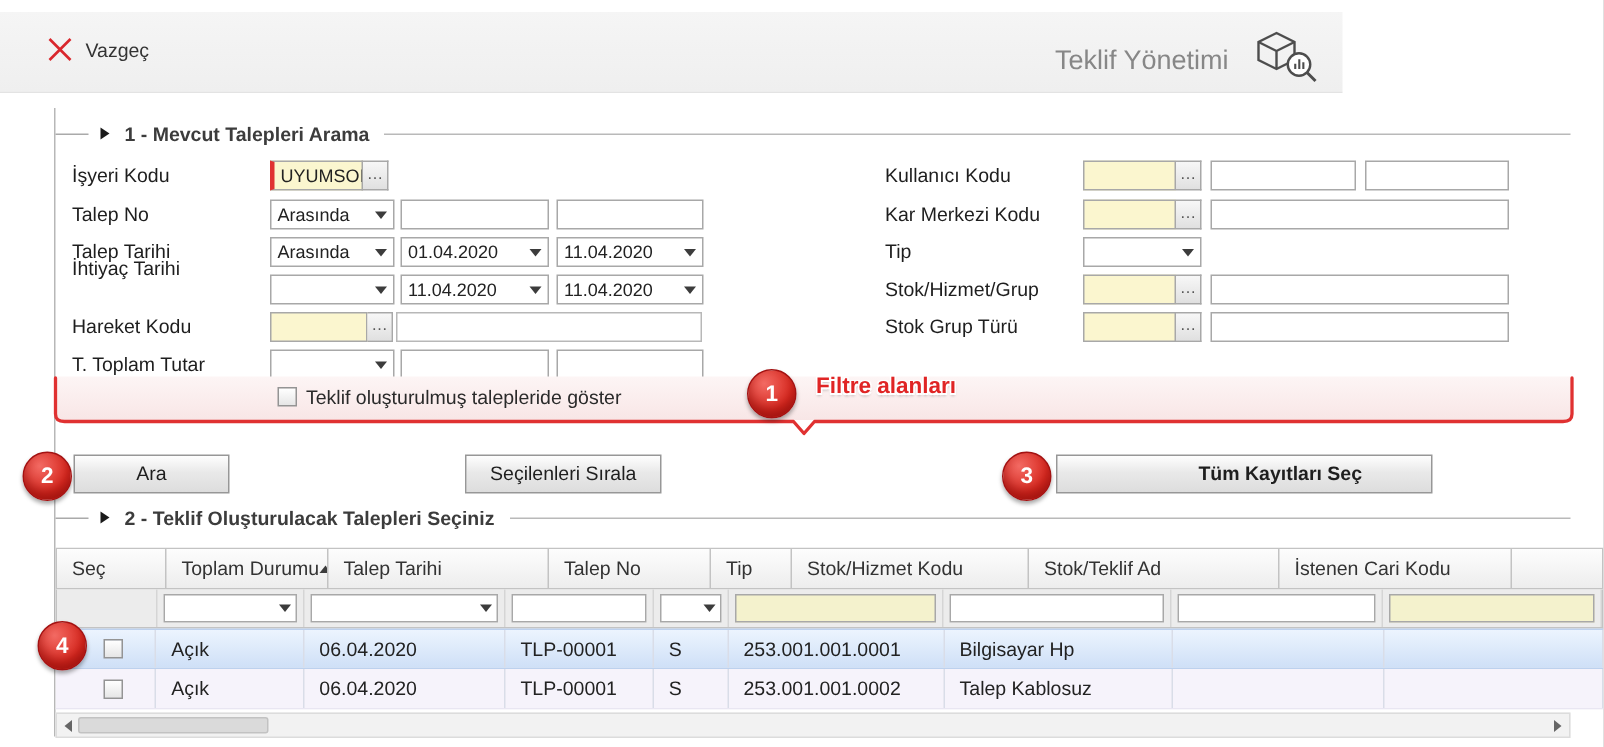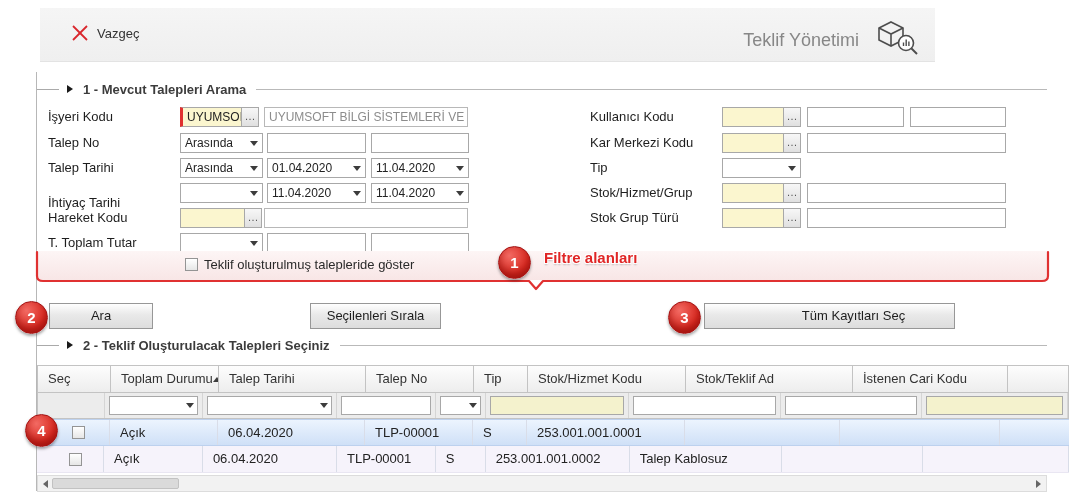--- a/index.html
+++ b/index.html
@@ -1,21 +1,21 @@
 <!DOCTYPE html>
 <html><head>
 <meta charset="utf-8">
 <style>
   * { margin:0; padding:0; box-sizing:border-box; }
   body { background:#888; font-family:"Liberation Sans","DejaVu Sans",sans-serif; }
   .screen { position:relative; width:1069px; height:498px; background:#fff; overflow:hidden; margin:0 auto; }
 
   
   .toolbar { position:absolute; left:0; top:8px; width:895px; height:54px;
-             background:linear-gradient(#f5f5f5,#efefef); border-bottom:1px solid #e3e3e3;margin-left:40px; }
+             background:linear-gradient(#f5f5f5,#efefef); border-bottom:1px solid #e3e3e3; }
   .cancel { position:absolute; left:30px; top:15px; display:flex; align-items:center; gap:7px; cursor:pointer; }
   .cancel-label { font-size:13px; color:#333; }
   .app-title { position:absolute; right:76px; top:22px; font-size:18px; color:#878787; }
   .module-icon { position:absolute; right:14px; top:12px; }
 
   
   .sect { position:absolute; left:37px; width:1010px; height:16px; display:flex; align-items:center; }
   .sect .dash { width:22px; height:1px; background:#aaa; margin-right:8px; }
   .sect .tri { width:0; height:0; border-top:4px solid transparent; border-bottom:4px solid transparent;
                border-left:6px solid #1a1a1a; margin-right:10px; }
@@ -50,21 +50,21 @@
   .badge { position:absolute; width:33px; height:33px; border-radius:50%;
            background:radial-gradient(circle at 34% 28%, #f26a63, #d92a21 62%, #c01d17);
            border:1px solid #a31212; color:#fff; font-size:15px; font-weight:bold;
            display:flex; align-items:center; justify-content:center;
            box-shadow:0 2px 3px rgba(0,0,0,.35), inset 0 -5px 7px rgba(110,0,0,.45); z-index:5; }
 
   
   .btn { position:absolute; height:26px; background:linear-gradient(#fefefe,#e9e9e9 45%,#dddddd);
          border:1px solid #979797; font-size:13px; color:#1e1e1e; text-align:center; line-height:24px;
          cursor:pointer; font-family:inherit; }
-  .btn.bold { font-weight:normal;padding-left:48px; }
+  .btn.bold { font-weight:bold;padding-left:48px; }
 
   
   .table { position:absolute; left:37px; top:365px; width:1032px; overflow:hidden;text-align:center; }
   .trow { display:flex; }
   .thead { height:28px; background:linear-gradient(#fdfdfd,#ededed); border:1px solid #c3c3c3; }
   .th { border-right:1px solid #c3c3c3; padding-left:10px; font-size:13px; color:#333;
         line-height:26px; display:flex; align-items:center; white-space:nowrap; overflow:hidden; }
   .sort-asc { width:0; height:0; border-left:4px solid transparent; border-right:4px solid transparent;
               border-bottom:5px solid #3c3c3c; margin-left:auto; margin-right:8px; }
   .tfilter { height:26px; background:#ececec; border:1px solid #c3c3c3; border-top:none; }
@@ -123,21 +123,20 @@
   <div class="sect" style="top:81px">
     <span class="dash"></span>
     <span class="tri"></span>
     <span class="stitle">1 - Mevcut Talepleri Arama</span>
     <span class="rule"></span>
   </div>
 
   <span class="flabel" style="left:48px; top:107px">İşyeri Kodu</span>
   <div class="ctl yellow required" style="left:180px; top:107px; width:62px">UYUMSOFT</div>
   <div class="dots" style="left:242px; top:107px">…</div>
-  <div class="ctl readonly" style="left:264px; top:107px; width:204px">UYUMSOFT BİLGİ SİSTEMLERİ VE</div>
 
   <span class="flabel" style="left:48px; top:133px">Talep No</span>
   <div class="ctl sel" style="left:180px; top:133px; width:83px">
       <span>Arasında</span>
       <span class="arr"></span>
     </div>
   <div class="ctl" style="left:267px; top:133px; width:99px"></div>
   <div class="ctl" style="left:371px; top:133px; width:98px"></div>
 
   <span class="flabel" style="left:48px; top:158px">Talep Tarihi</span>
@@ -147,21 +146,21 @@
     </div>
   <div class="ctl sel" style="left:267px; top:158px; width:99px">
       <span>01.04.2020</span>
       <span class="arr"></span>
     </div>
   <div class="ctl sel" style="left:371px; top:158px; width:98px">
       <span>11.04.2020</span>
       <span class="arr"></span>
     </div>
 
-  <span class="flabel" style="left:48px; top:193px">İhtiyaç Tarihi</span>
+  <span class="flabel" style="left:48px; top:169px">İhtiyaç Tarihi</span>
   <div class="ctl sel" style="left:180px; top:183px; width:83px">
       <span></span>
       <span class="arr"></span>
     </div>
   <div class="ctl sel" style="left:267px; top:183px; width:99px">
       <span>11.04.2020</span>
       <span class="arr"></span>
     </div>
   <div class="ctl sel" style="left:371px; top:183px; width:98px">
       <span>11.04.2020</span>
@@ -279,20 +278,21 @@
     </div>
     <div class="trow datarow row-sel">
       <div class="td c0">
           <span class="cb"></span>
         </div>
       <div class="td c1">Açık</div>
       <div class="td c2">06.04.2020</div>
       <div class="td c3">TLP-00001</div>
       <div class="td c4">S</div>
       <div class="td c5">253.001.001.0001</div>
+      <div class="td c6">Bilgisayar Hp</div>
       <div class="td c7"></div>
       <div class="td c8"></div>
     </div>
     <div class="trow datarow row-alt">
       <div class="td c0">
           <span class="cb"></span>
         </div>
       <div class="td c1">Açık</div>
       <div class="td c2">06.04.2020</div>
       <div class="td c3">TLP-00001</div>

